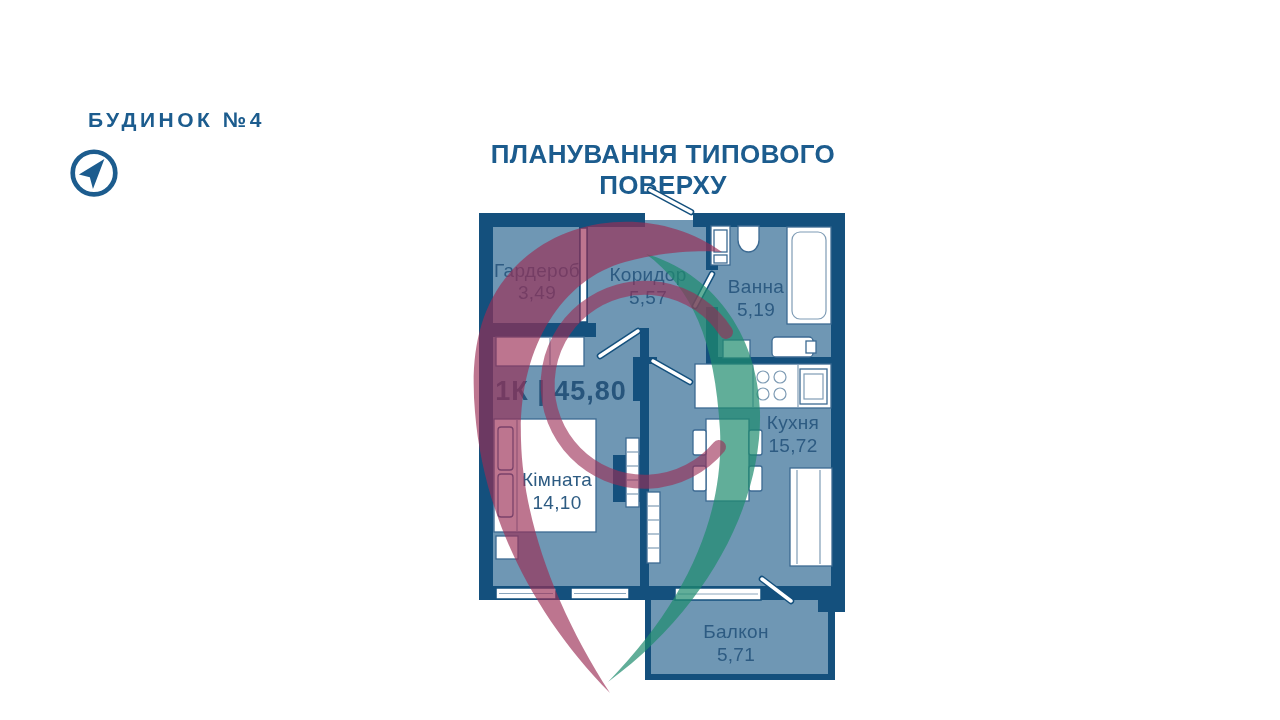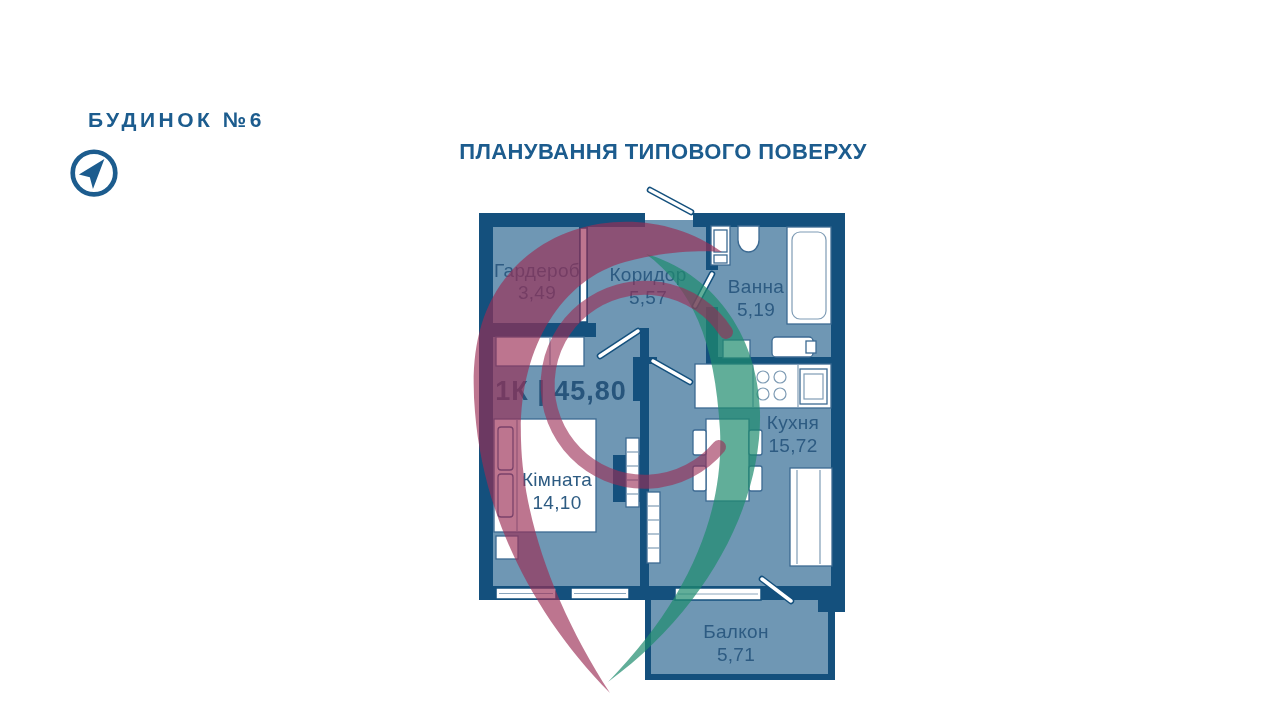--- a/index.html
+++ b/index.html
@@ -7,21 +7,21 @@
          font-family:"Liberation Sans",sans-serif;}
   
   .logo{position:absolute;left:56px;top:2px;font-size:78px;font-weight:bold;
         letter-spacing:-3px;color:var(--accent);}
   .building{position:absolute;left:88px;top:108px;font-size:21px;font-weight:bold;
         letter-spacing:3.5px;color:var(--accent);}
   .compass{position:absolute;left:67px;top:146px;width:54px;height:54px;}
   .compass circle{stroke:var(--accent);fill:none;stroke-width:4.5px;}
   .compass polygon{fill:var(--accent);}
   .title{position:absolute;left:433px;top:139px;width:460px;text-align:center;
-        font-size:22px;font-weight:bold;letter-spacing:.4px;color:var(--accent);}
+        font-size:26px;font-weight:bold;letter-spacing:.4px;color:var(--accent);}
   
   .plan{position:absolute;left:470px;top:180px;}
   .floor{fill:var(--floor);}
   .wall{fill:var(--wall);}
   .furn{fill:#ffffff;stroke:#3c6a92;stroke-width:1.3;}
   .furnline{stroke:#7f9cb5;stroke-width:1.2;fill:none;}
   .win{fill:#ffffff;stroke:var(--wall);stroke-width:1.5;}
   .winline{stroke:#8aa5bc;stroke-width:1;}
   .leaf-u{stroke:var(--wall);stroke-width:6.5;stroke-linecap:round;}
   .leaf-o{stroke:#ffffff;stroke-width:3.5;stroke-linecap:round;}
@@ -32,21 +32,21 @@
   .swirl-purple{fill:var(--swirl_purple);fill-opacity:.66;}
   .swirl-purple-ring{stroke:var(--swirl_purple);stroke-opacity:.62;stroke-width:14;
         fill:none;stroke-linecap:round;}
   .swirl-teal{fill:var(--swirl_teal);fill-opacity:.70;}
 </style>
 </head>
 <body>
 
 <div class="stage">
 
-  <div class="building">БУДИНОК №6</div>
+  <div class="building">БУДИНОК №4</div>
 
   <svg class="compass" viewBox="0 0 52 52">
     <circle cx="26" cy="26" r="20.5"></circle>
     <polygon points="36,12.5 11.5,27.5 22,30 25,41.5"></polygon>
   </svg>
 
   <div class="title">ПЛАНУВАННЯ ТИПОВОГО ПОВЕРХУ</div>
 
   <svg class="plan" width="385" height="515" viewBox="470 180 385 515">
 

